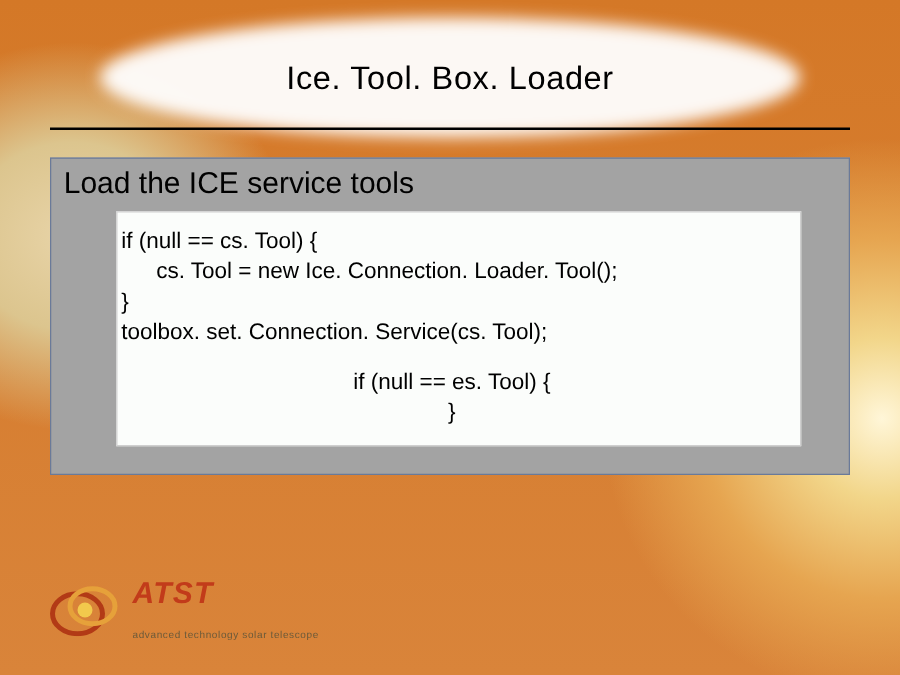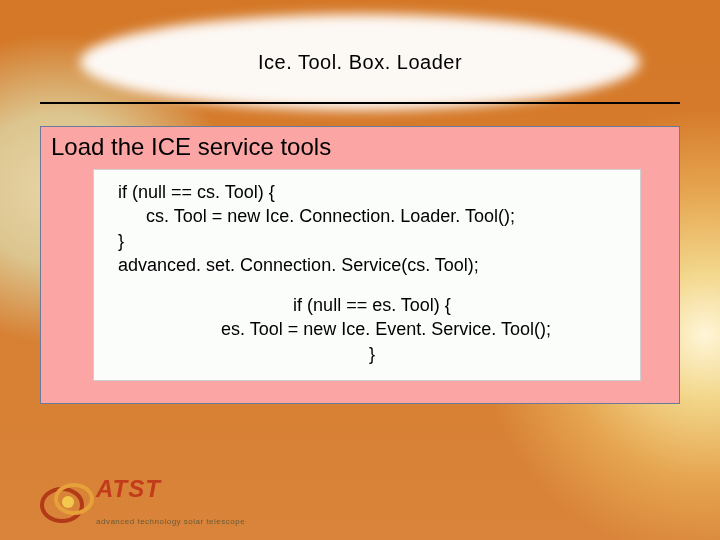--- a/index.html
+++ b/index.html
@@ -36,67 +36,68 @@
     width: 560px;
     height: 96px;
     background: #ffffff;
     border-radius: 50% / 50%;
     filter: blur(6px);
     opacity: 0.95;
   }
   .title-text {
     position: relative;
     z-index: 2;
-    font-size: 20px;
+    font-size: 26px;
     color: #000;
     font-weight: 400;
     letter-spacing: 0.5px;
   }
   .title-rule {
     position: absolute;
     top: 102px;
     left: 40px;
     right: 40px;
     height: 0;
     border-top: 2px solid #000;
     z-index: 3;
   }
   .content-panel {
     position: absolute;
     top: 126px;
     left: 40px;
     right: 40px;
-    background: #fca5a5;
+    background: #a3a3a3;
     border: 1px solid #6a7a99;
     padding: 6px 10px 14px 10px;
   }
   .panel-heading {
     font-size: 24px;
     color: #000;
     font-weight: 400;
     margin-bottom: 8px;
   }
   .code-card {
     background: #fbfdfb;
     border: 1px solid #cfcfcf;
     margin: 0 28px 8px 42px;
-    padding: 10px 14px 14px 24px;
+    padding: 10px 14px 14px 3px;
     font-size: 18px;
     color: #000;
     line-height: 1.35;
   }
   .code-card .ind { padding-left: 28px; display: block; }
   .code-block { margin-bottom: 16px; }
   .code-block:last-child { margin-bottom: 0; text-align: center; }
   .logo-area {
     position: absolute;
     left: 40px;
-    bottom: 14px;
+    bottom: 28px;
     display: flex;
     align-items: center;
+    gap: 10px;
   }
   .logo-mark { width: 56px; height: 42px; position: relative; }
   .logo-text {
     display: flex;
     flex-direction: column;
     line-height: 1;
   }
   .logo-main {
     font-size: 24px;
     font-weight: 700;
@@ -121,25 +122,24 @@
 </div>
 <div class="title-rule"></div>
 
 <div class="content-panel">
   <div class="panel-heading">Load the ICE service tools</div>
   <div class="code-card">
     <div class="code-block">
       <div>if (null == cs. Tool) {</div>
       <span class="ind">cs. Tool = new Ice. Connection. Loader. Tool();</span>
       <div>}</div>
-      <div>advanced. set. Connection. Service(cs. Tool);</div>
+      <div>toolbox. set. Connection. Service(cs. Tool);</div>
     </div>
     <div class="code-block">
       <div>if (null == es. Tool) {</div>
-      <span class="ind">es. Tool = new Ice. Event. Service. Tool();</span>
       <div>}</div>
     </div>
   </div>
 </div>
 
 <div class="logo-area">
   <div class="logo-mark">
     <svg viewBox="0 0 56 42" width="56" height="42">
       <ellipse cx="22" cy="24" rx="20" ry="16" fill="none" stroke="#b23a16" stroke-width="4"></ellipse>
       <ellipse cx="34" cy="18" rx="18" ry="14" fill="none" stroke="#e6a13a" stroke-width="4"></ellipse>

